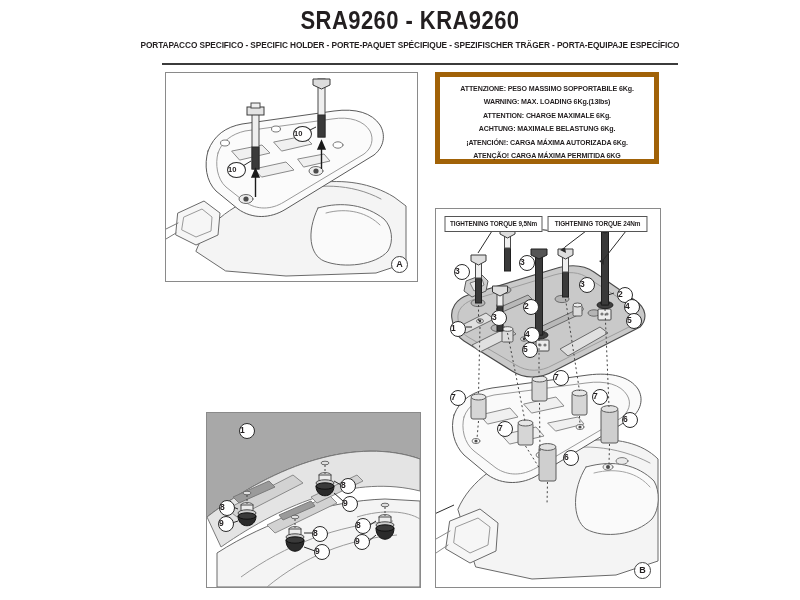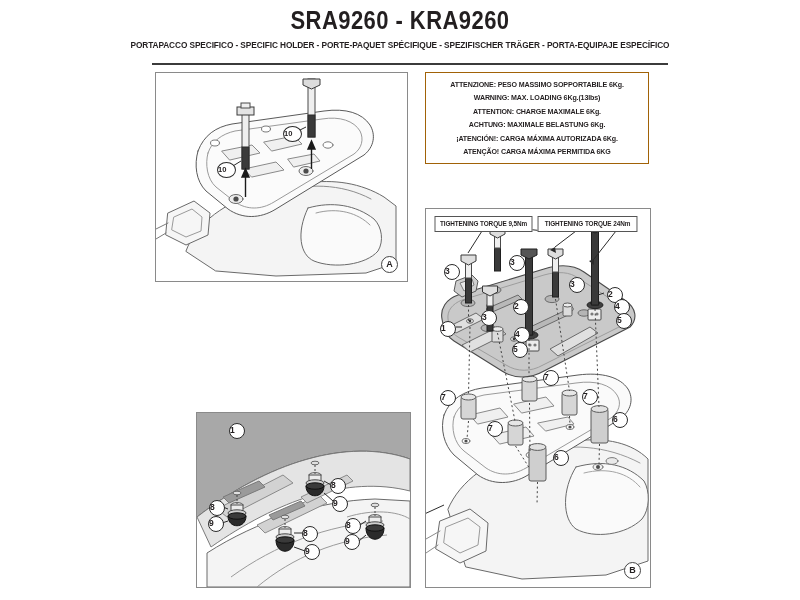--- a/index.html
+++ b/index.html
@@ -4,21 +4,21 @@
 <style>
   html,body{margin:0;padding:0;}
   body{
     width:800px;height:600px;
     background:#ffffff;
     font-family:"Liberation Sans", sans-serif;
     color:#231f20;
     overflow:hidden;
     position:relative;
   }
-  #sheet{position:absolute;inset:0;}
+  #sheet{position:absolute;inset:0;margin-left:10px;}
 
   
   .title{
     position:absolute;left:0;top:6px;width:800px;
     text-align:center;
     font-size:25px;font-weight:bold;
     letter-spacing:.5px;
     font-family:"Liberation Sans Narrow","Liberation Sans",sans-serif;
     transform:scaleX(.88);
     color:#231f20;
@@ -46,21 +46,21 @@
     font-size:9px;font-weight:bold;line-height:14px;text-align:center;
     color:#231f20;
   }
 
   
   #panelA{left:155px;top:72px;width:253px;height:210px;}
 
   
   #warnbox{
     left:425px;top:72px;width:224px;height:92px;
-    border:1px solid #a16207;
+    border:5px solid #a16207;
     padding:5px 4px 0 4px;
   }
   #warnbox .wline{
     text-align:center;font-size:7.4px;font-weight:bold;
     line-height:13.4px;letter-spacing:-.15px;
     transform:scaleX(.96);
     white-space:nowrap;color:#231f20;
   }
 
   

